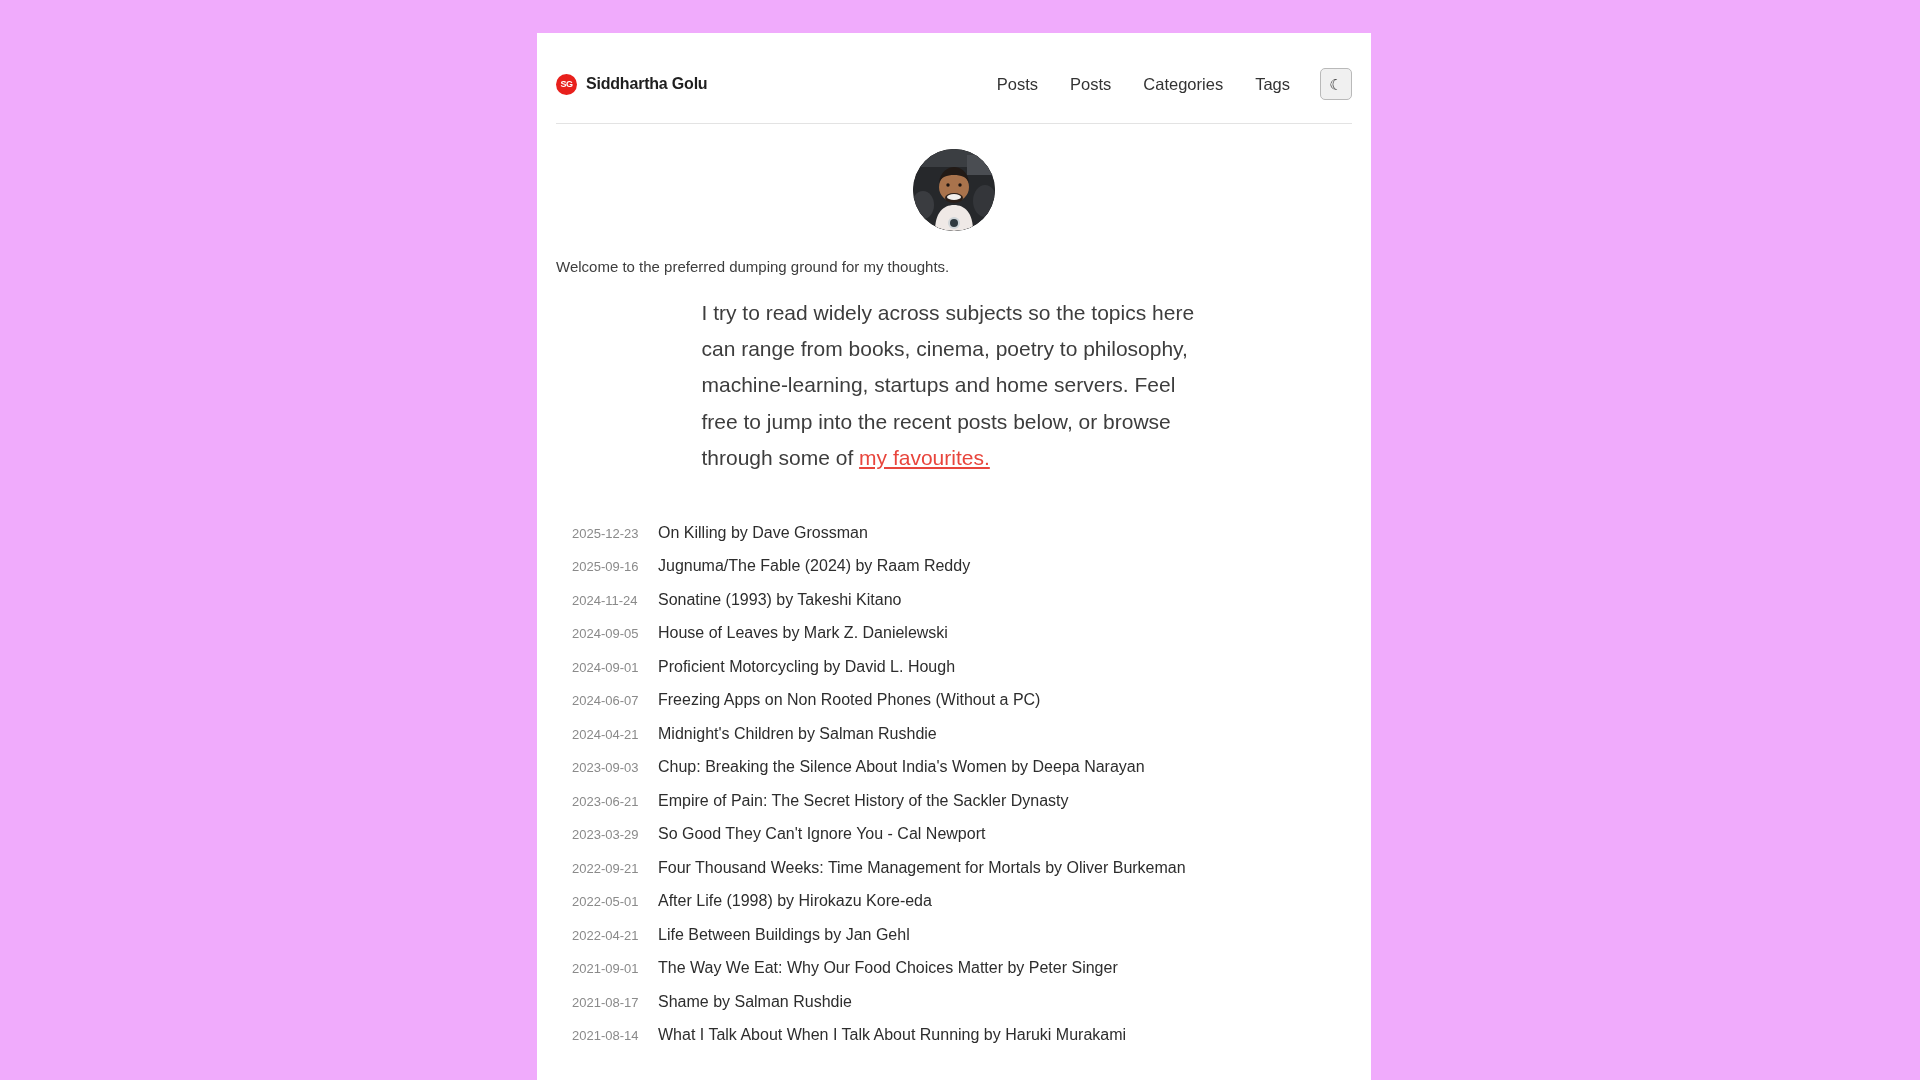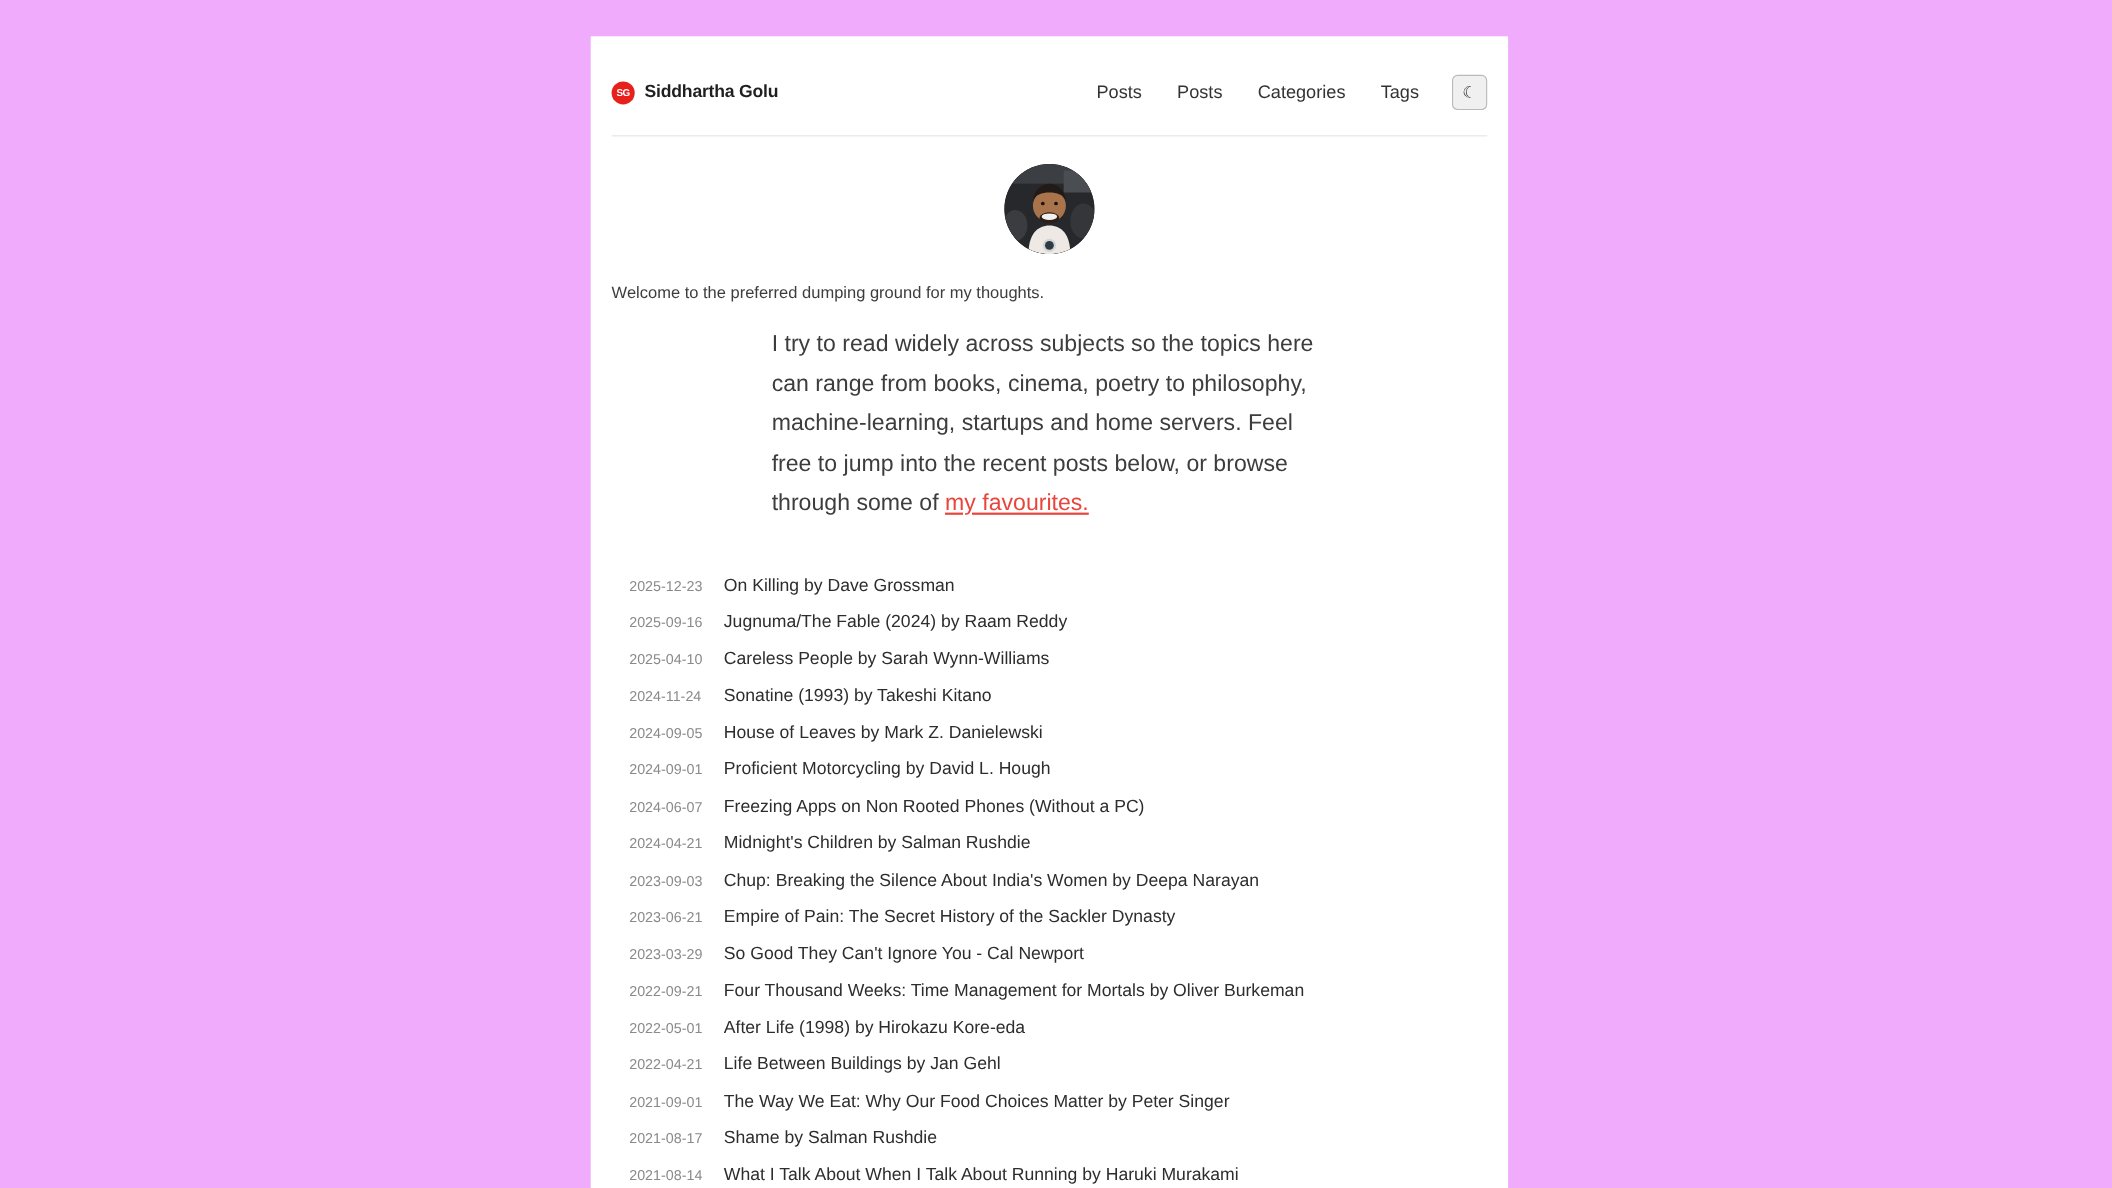--- a/index.html
+++ b/index.html
@@ -205,24 +205,20 @@
     <div class="post-list">
       <div class="post-row">
           <span class="post-date">2025-12-23</span>
           <a class="post-title" href="#">On Killing by Dave Grossman</a>
         </div>
       <div class="post-row">
           <span class="post-date">2025-09-16</span>
           <a class="post-title" href="#">Jugnuma/The Fable (2024) by Raam Reddy</a>
         </div>
       <div class="post-row">
-          <span class="post-date">2025-04-10</span>
-          <a class="post-title" href="#">Careless People by Sarah Wynn-Williams</a>
-        </div>
-      <div class="post-row">
           <span class="post-date">2024-11-24</span>
           <a class="post-title" href="#">Sonatine (1993) by Takeshi Kitano</a>
         </div>
       <div class="post-row">
           <span class="post-date">2024-09-05</span>
           <a class="post-title" href="#">House of Leaves by Mark Z. Danielewski</a>
         </div>
       <div class="post-row">
           <span class="post-date">2024-09-01</span>
           <a class="post-title" href="#">Proficient Motorcycling by David L. Hough</a>

